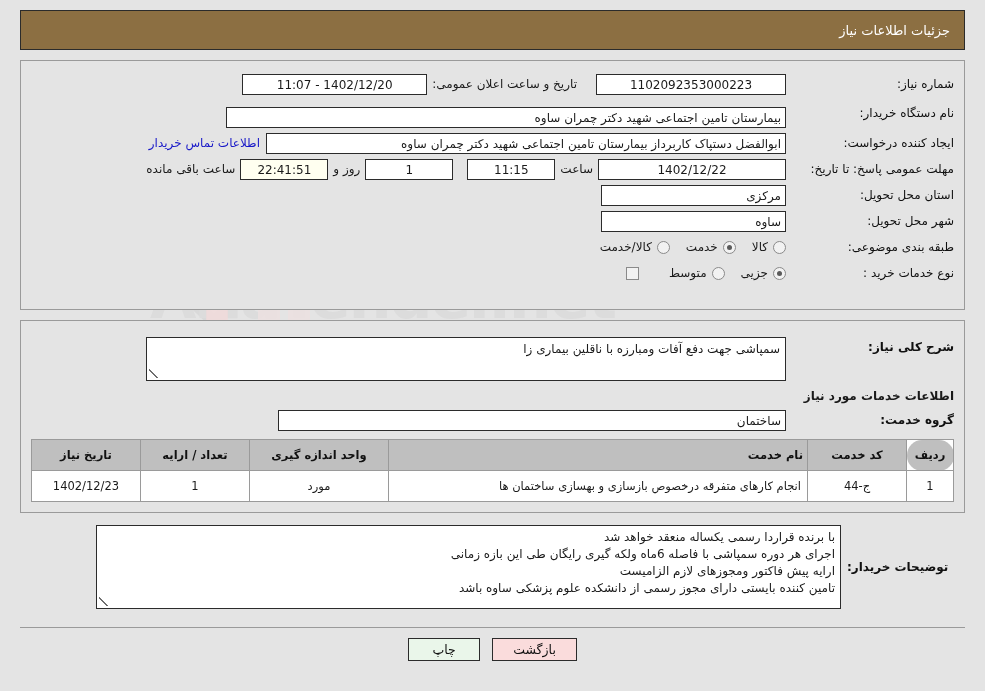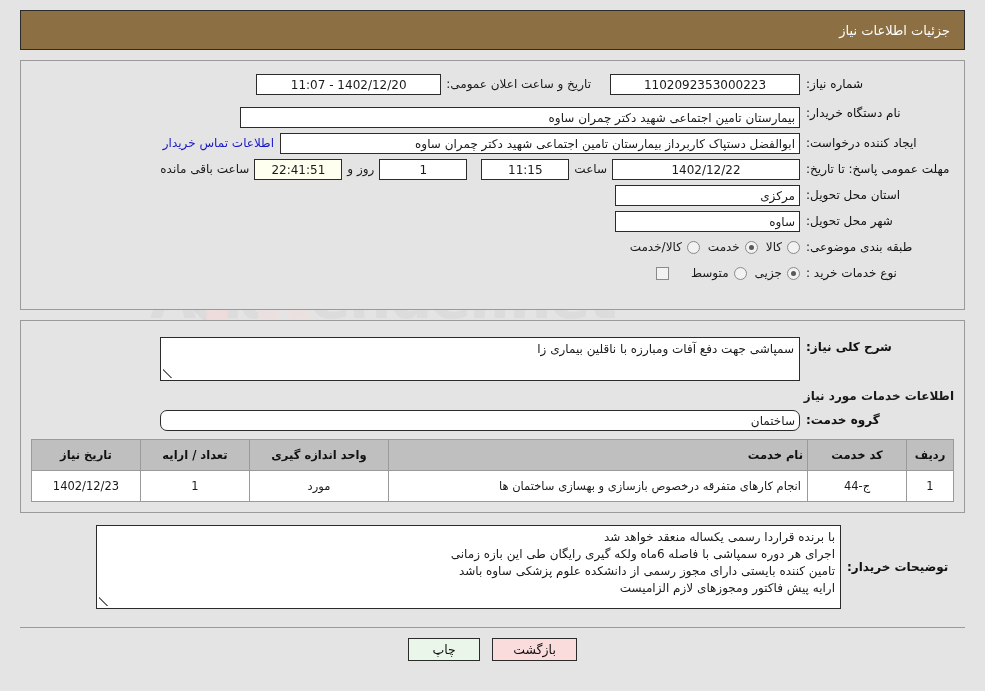--- a/index.html
+++ b/index.html
@@ -106,22 +106,22 @@
   .lbl {
     text-align: left;
     padding-left: 6px;
     white-space: normal;
     font-size: 12px;
     color: #111;
     flex: 0 0 auto;
   }
   .lbl-w {
     width: 148px;
-    text-align: left;
-    padding-left: 6px;
+    text-align: right;
+    padding-left: 20px;
     line-height: 15px;
   }
   .lbl-bold { font-weight: bold; }
 
   .fld {
     border: 1px solid #2b2b2b;
     background: #ffffff;
     height: 21px;
     line-height: 21px;
     padding: 0 4px;
@@ -151,21 +151,21 @@
     font-size: 12px;
     cursor: pointer;
     padding: 0 6px;
   }
   .gap-m { width: 14px; flex: 0 0 auto; }
 
   .inline-lbl { font-size: 12px; padding: 0 5px; white-space: nowrap; }
 
   
   .radio-group { display: flex; align-items: center; }
-  .radio-item { display: flex; align-items: center; margin-left: 8px; }
+  .radio-item { display: flex; align-items: center; margin-left: 16px; }
   .radio {
     width: 13px; height: 13px;
     border-radius: 50%;
     border: 1px solid #8a8a8a;
     background: #f2f2f2;
     box-sizing: border-box;
     position: relative;
     flex: 0 0 auto;
   }
   .radio.checked::after {
@@ -236,21 +236,21 @@
     white-space: nowrap;
   }
   table.items td {
     border: 1px solid #9a9a9a;
     background: #ffffff;
     height: 26px;
     padding: 2px 6px;
     text-align: center;
     color: #1a1a1a;
   }
-  .col-row  { width: 38px; }
+  .col-row  { width: 38px; border-radius: 15px; }
   .col-code { width: 90px; }
   .col-name { width: auto; text-align: right !important; }
   .col-unit { width: 130px; }
   .col-qty  { width: 100px; }
   .col-date { width: 100px; }
 
   
   .footer {
     margin: 8px 20px 0 20px;
     border-top: 1px solid #9a9a9a;
@@ -371,21 +371,21 @@
 
     <div class="row" style="align-items:flex-start; padding-top:6px;">
       <span class="lbl lbl-bold lbl-w" style="line-height:21px;">شرح کلی نیاز:</span>
       <span class="ta ta-desc">سمپاشی جهت دفع آفات ومبارزه با ناقلین بیماری زا</span>
     </div>
 
     <div class="section-title">اطلاعات خدمات مورد نیاز</div>
 
     <div class="row">
       <span class="lbl lbl-bold lbl-w">گروه خدمت:</span>
-      <span class="fld rt" style="width:640px;border-radius:7px;">ساختمان</span>
+      <span class="fld rt" style="width:508px;">ساختمان</span>
     </div>
 
     <div class="tbl-wrap">
       <table class="items">
         <thead>
           <tr>
             <th class="col-row">ردیف</th>
             <th class="col-code">کد خدمت</th>
             <th class="col-name">نام خدمت</th>
             <th class="col-unit">واحد اندازه گیری</th>
@@ -407,22 +407,22 @@
     </div>
 
   </div>
 
   <div class="panel bottom" style="border:none; margin-top:2px;">
     <div class="row" style="align-items:flex-start;">
       <span class="lbl lbl-bold" style="width:108px; line-height:84px; text-align:left; padding-left:6px;">توضیحات خریدار:</span>
       <span class="ta ta-notes">
         <span style="display:block;">با برنده قراردا رسمی یکساله منعقد خواهد شد</span>
         <span style="display:block;">اجرای هر دوره سمپاشی با فاصله 6ماه ولکه گیری رایگان طی این بازه زمانی</span>
+        <span style="display:block;">ارایه پیش فاکتور ومجوزهای لازم الزامیست</span>
         <span style="display:block;">تامین کننده بایستی دارای مجوز رسمی از دانشکده علوم پزشکی ساوه باشد</span>
-        <span style="display:block;">ارایه پیش فاکتور ومجوزهای لازم الزامیست</span>
       </span>
     </div>
   </div>
 
   <div class="footer">
     <button class="btn btn-back">بازگشت</button>
     <button class="btn btn-print">چاپ</button>
   </div>
 
 </div>

